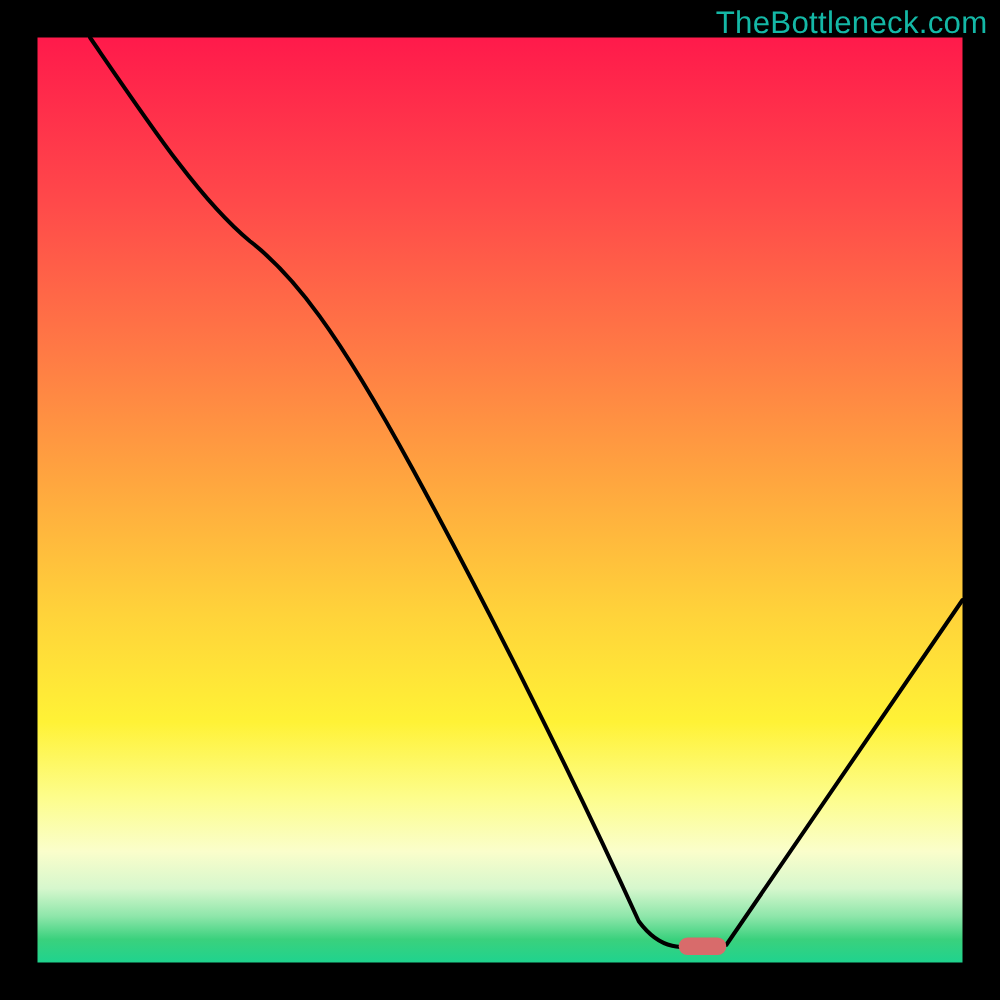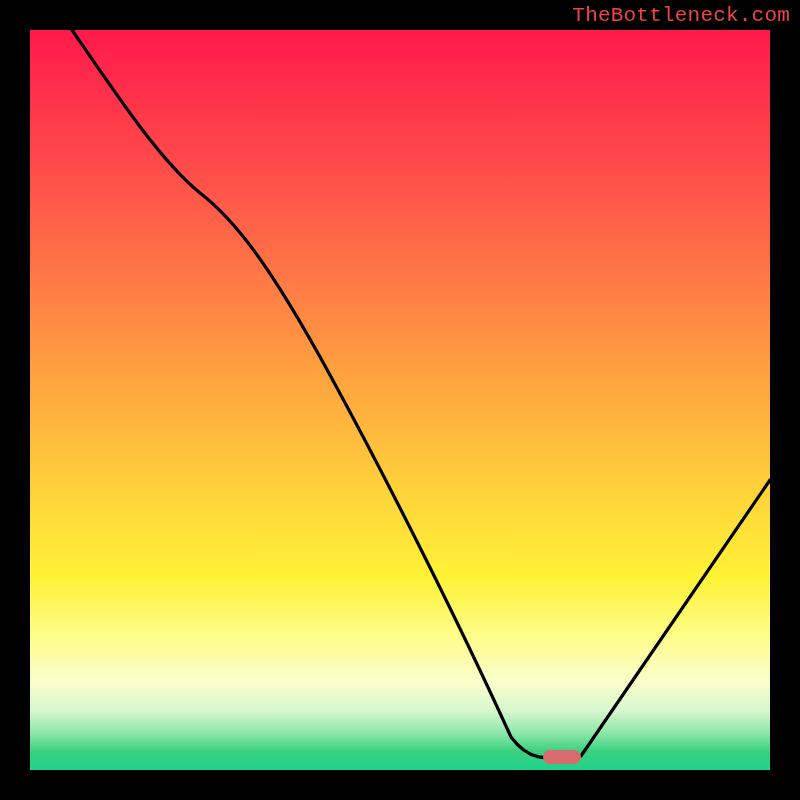--- a/index.html
+++ b/index.html
@@ -45,23 +45,23 @@
     left: 0;
     top: 0;
     width: 740px;
     height: 740px;
     overflow: visible;
   }
   .credit {
     position: absolute;
     top: 4px;
     right: 10px;
-    color: #ef4444;
-    font-family: Liberation Mono, monospace;
-    font-size: 21px;
+    color: #14b8a6;
+    font-family: Liberation Sans, sans-serif;
+    font-size: 25px;
     letter-spacing: 0.2px;
     user-select: none;
   }
   .marker {
     position: absolute;
     width: 38px;
     height: 14px;
     border-radius: 7px;
     background: #d86b6b;
   }

